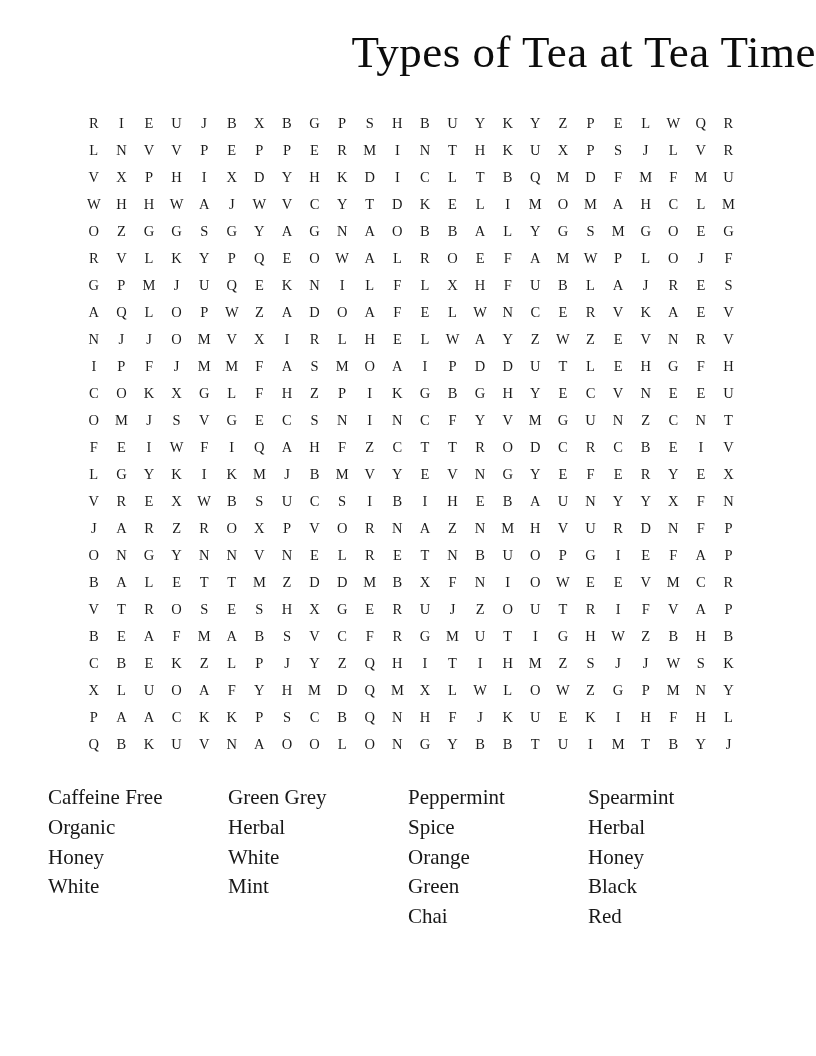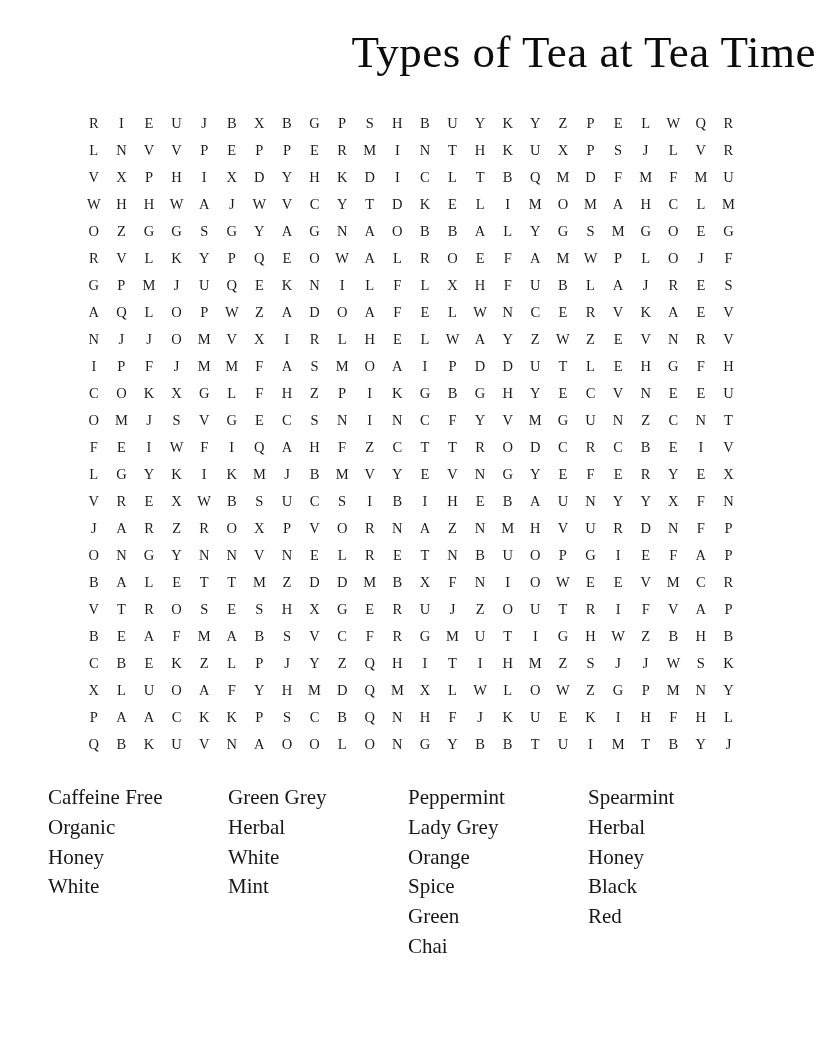--- a/index.html
+++ b/index.html
@@ -645,23 +645,22 @@
         <div class="word-item">White</div>
       </div>
       <div class="word-col">
         <div class="word-item">Green Grey</div>
         <div class="word-item">Herbal</div>
         <div class="word-item">White</div>
         <div class="word-item">Mint</div>
       </div>
       <div class="word-col">
         <div class="word-item">Peppermint</div>
-        <div class="word-item">Lady Grey</div>
+        <div class="word-item">Spice</div>
         <div class="word-item">Orange</div>
-        <div class="word-item">Spice</div>
         <div class="word-item">Green</div>
         <div class="word-item">Chai</div>
       </div>
       <div class="word-col">
         <div class="word-item">Spearmint</div>
         <div class="word-item">Herbal</div>
         <div class="word-item">Honey</div>
         <div class="word-item">Black</div>
         <div class="word-item">Red</div>
       </div>

